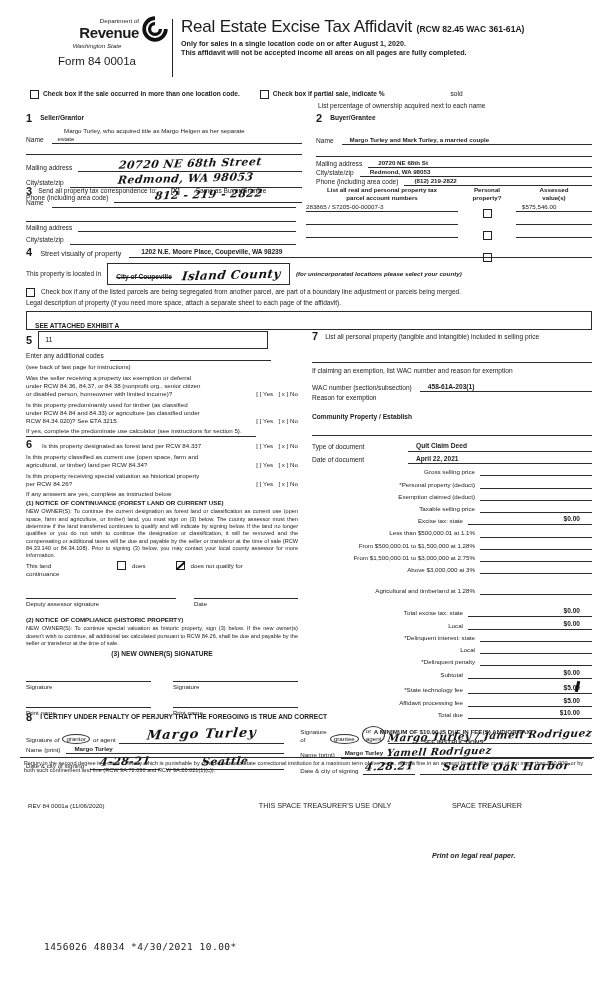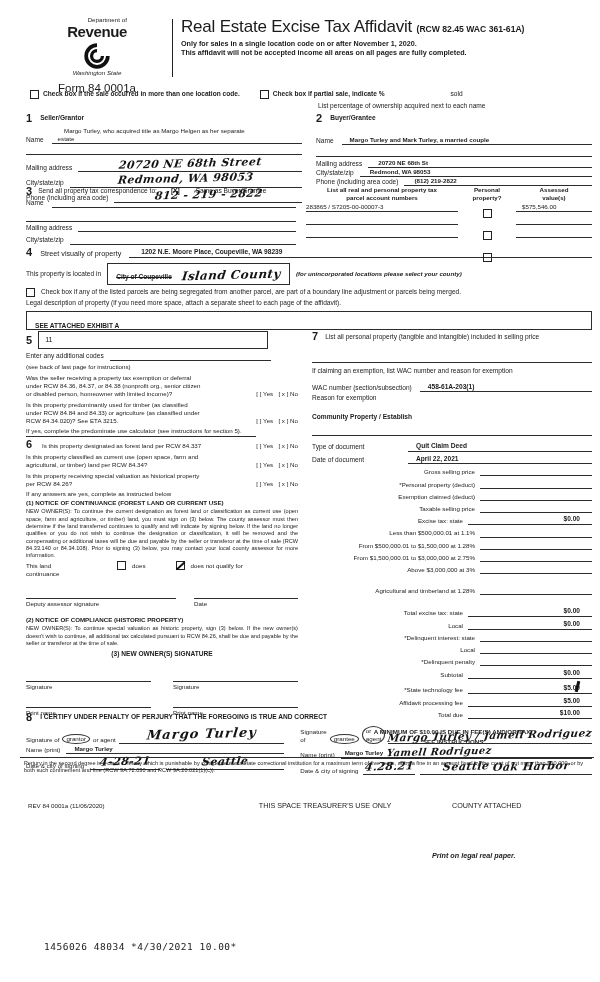--- a/index.html
+++ b/index.html
@@ -31,40 +31,40 @@
   .taxval{width:112px;border-bottom:1px solid #2c2c2c;text-align:right;font-weight:bold;min-height:8px;padding-bottom:0.5px;}
   .ink{position:absolute;right:13px;top:-3px;width:3px;height:11px;background:#111;transform:rotate(14deg);}
   .mono{font-family:"DejaVu Sans Mono",monospace;}
 </style>
 </head>
 <body>
 
 <div class="page">
 
   <div class="abs" style="left:26px;top:16px;width:142px;">
-    <div class="rowc" style="justify-content:flex-end;gap:3px;flex-direction:column;">
+    <div class="rowc" style="justify-content:flex-end;gap:3px;">
       <div style="text-align:right;">
         <div class="t6">Department of</div>
         <div style="font-size:15px;font-weight:bold;letter-spacing:-0.4px;margin-top:-1px;">Revenue</div>
       </div>
       <svg width="26" height="26" viewBox="0 0 24 24">
         <path d="M12 2 A10 10 0 1 0 22 12" fill="none" stroke="#111" stroke-width="3.4"></path>
         <path d="M12 7 A5 5 0 1 0 17 12" fill="none" stroke="#111" stroke-width="3"></path>
       </svg>
     </div>
     <div class="t6 i" style="text-align:center;margin-top:0;">Washington State</div>
     <div style="font-size:11.5px;text-align:center;margin-top:5px;">Form 84 0001a</div>
   </div>
   <div class="abs" style="left:172px;top:19px;height:58px;border-left:1.6px solid #222;"></div>
   <div class="abs" style="left:181px;top:17px;width:412px;">
     <div style="white-space:nowrap;">
       <span style="font-size:17px;font-weight:normal;letter-spacing:-0.2px;">Real Estate Excise Tax Affidavit</span>
       <span style="font-size:8.6px;font-weight:bold;">(RCW 82.45 WAC 361-61A)</span>
     </div>
-    <div class="t7 b" style="margin-top:2px;">Only for sales in a single location code on or after November 1, 2020.</div>
+    <div class="t7 b" style="margin-top:2px;">Only for sales in a single location code on or after August 1, 2020.</div>
     <div class="t7 b">This affidavit will not be accepted income all areas on all pages are fully completed.</div>
   </div>
 
   <div class="abs t65" style="left:30px;top:90px;right:8px;">
     <div class="rowc" style="gap:4px;">
       <span class="cb"></span>
       <span class="b">Check box if the sale occurred in more than one location code.</span>
       <span class="cb" style="margin-left:16px;"></span>
       <span class="b">Check box if partial sale, indicate %</span>
       <span style="margin-left:62px;">sold</span>
@@ -449,20 +449,20 @@
       </div>
     </div>
   </div>
 
   <div class="abs hr" style="left:20px;top:757px;right:6px;"></div>
   <div class="abs t5" style="left:24px;top:760px;right:8px;">Perjury in the second degree is a class C felony which is punishable by confinement in a state correctional institution for a maximum term of five years, or by a fine in an amount fixed by the court of not more than $10,000, or by both such confinement and fine (RCW 9A.72.030 and RCW 9A.20.021(1)(c)).</div>
 
   <div class="abs" style="left:28px;top:801px;right:8px;display:flex;align-items:baseline;">
     <span class="t6" style="width:170px;">REV 84 0001a (11/06/2020)</span>
     <span class="t7" style="flex:1;text-align:center;">THIS SPACE TREASURER'S USE ONLY</span>
-    <span class="t7" style="width:140px;text-align:left;">COUNTY ATTACHED</span>
+    <span class="t7" style="width:140px;text-align:left;">SPACE TREASURER</span>
   </div>
 
   <div class="abs t7 b i" style="left:432px;top:851px;">Print on legal real paper.</div>
 
   <div class="abs mono" style="left:44px;top:941px;font-size:9.5px;letter-spacing:0.5px;">1456026 48034 *4/30/2021 10.00*</div>
 
 </div>
 
 </body></html>

